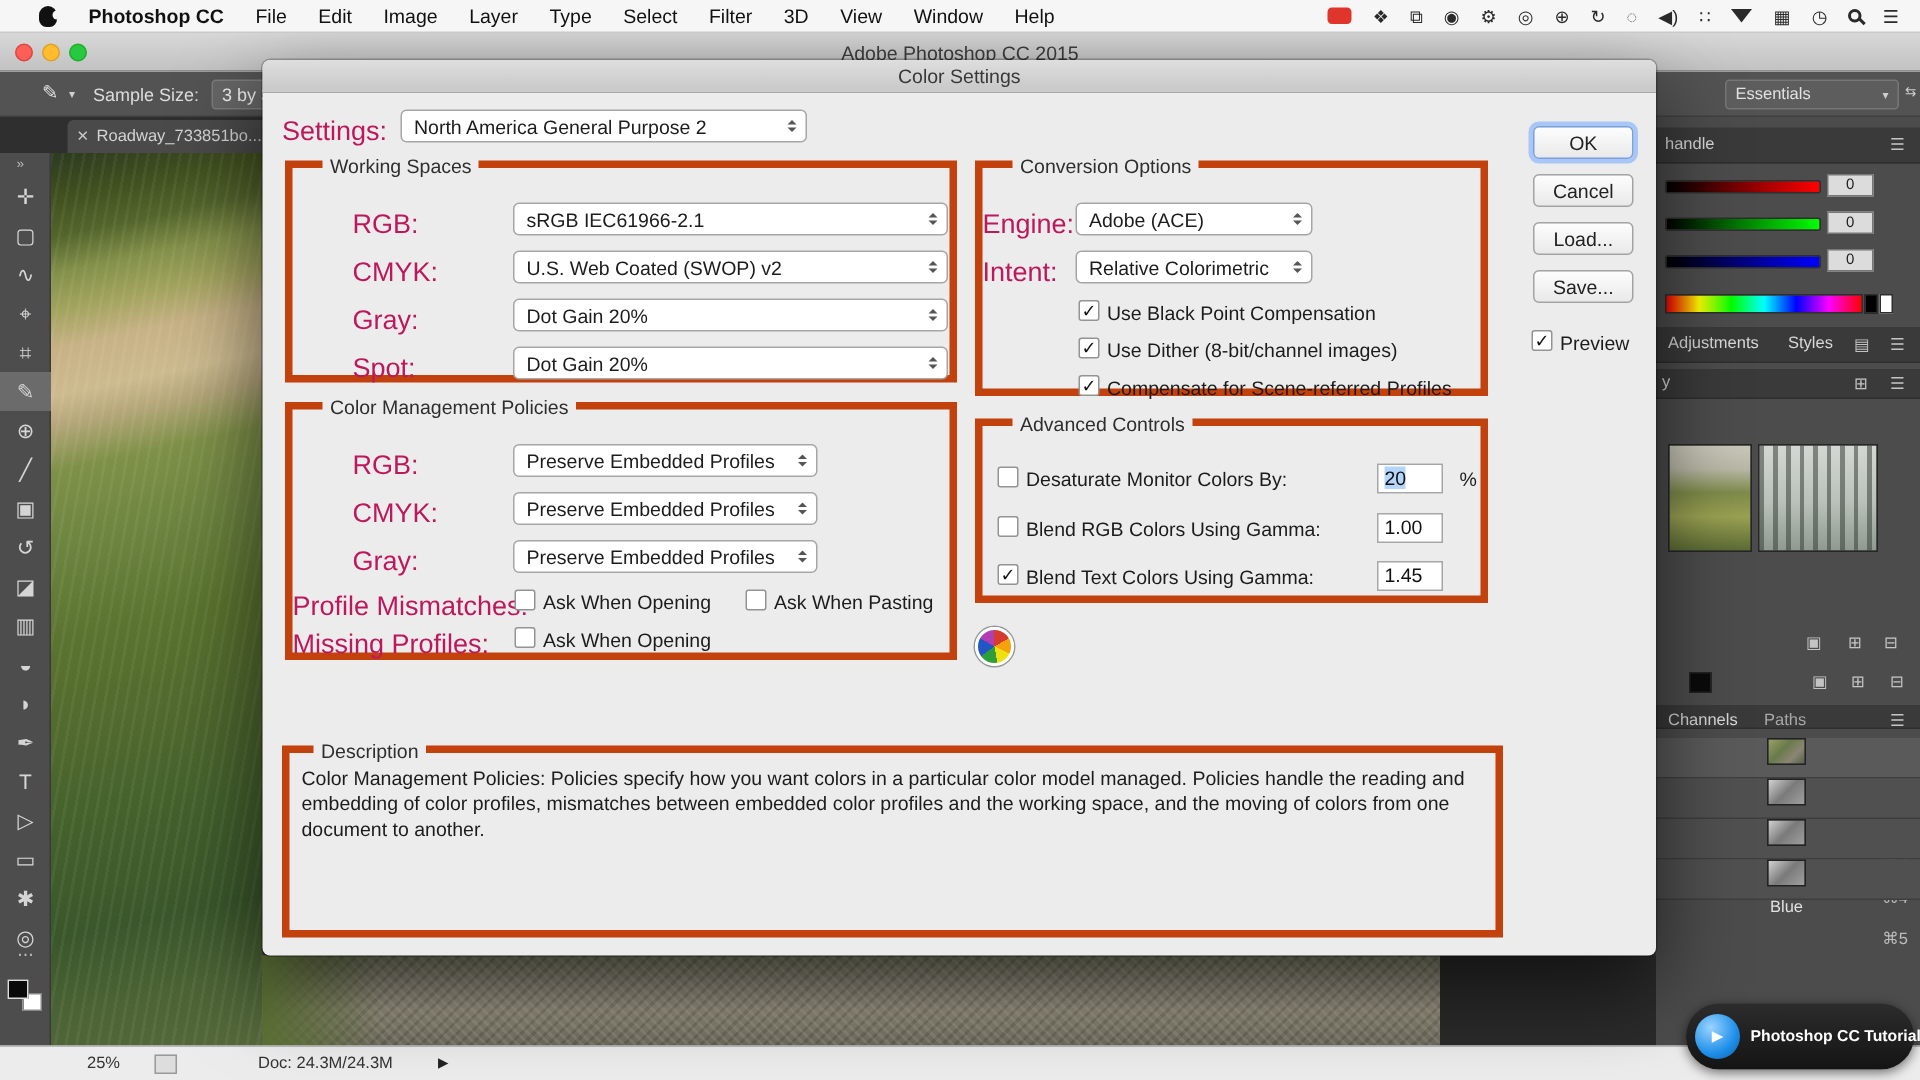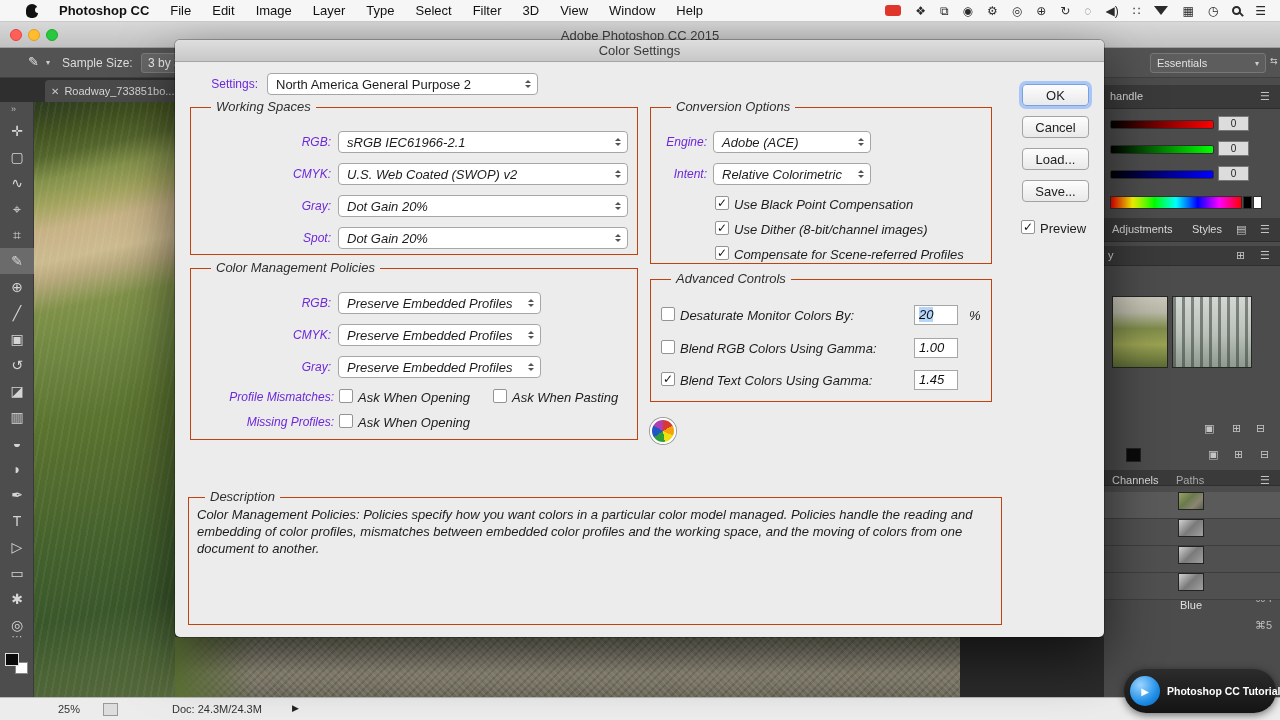--- a/index.html
+++ b/index.html
@@ -108,26 +108,26 @@
   
   .statusbar { position:absolute; left:0; top:697px; width:1280px; height:23px; background:#ececec; border-top:1px solid #b8b8b8; z-index:10; font-size:11px; color:#333; }
   .sb-zoom { position:absolute; left:58px; top:5px; }
   .sb-widget { position:absolute; left:103px; top:5px; width:15px; height:13px; background:#ddd; border:1px solid #999; font-size:7px; color:#555; text-align:center; line-height:11px; }
   .sb-doc { position:absolute; left:172px; top:5px; }
   .sb-arrow { position:absolute; left:292px; top:5px; font-size:9px; color:#222; }
 
   
   .dialog { position:absolute; left:175px; top:40px; width:929px; height:597px; background:#ececec; border-radius:5px; box-shadow:0 22px 55px rgba(0,0,0,.6), 0 0 0 1px rgba(0,0,0,.25); z-index:20; }
   .dlg-title { position:absolute; left:0; top:0; width:100%; height:22px; background:linear-gradient(#dedede,#c8c8c8); border-bottom:1px solid #a5a5a5; border-radius:5px 5px 0 0; text-align:center; font-size:13px; color:#383838; line-height:22px; }
-  .lbl { position:absolute; font-size:12px; color:#6d28d9; text-align:right; white-space:nowrap; }
+  .lbl { position:absolute; font-size:18px; color:#be185d; text-align:left; white-space:nowrap; }
   .lbl-l { position:absolute; font-size:13px; color:#1c1c1c; white-space:nowrap; }
   .dd { position:absolute; background:#fff; border:1px solid #a6a6a6; border-radius:4px; font-size:13px; color:#1c1c1c; height:22px; display:flex; align-items:center; padding:0 20px 0 8px; white-space:nowrap; overflow:hidden; }
   .dd::before { content:""; position:absolute; right:6px; top:3px; border:3.5px solid transparent; border-bottom-color:#555; }
   .dd::after { content:""; position:absolute; right:6px; bottom:3px; border:3.5px solid transparent; border-top-color:#555; }
-  .grp { position:absolute; border:1px solid #c2410c;font-style:italic; }
+  .grp { position:absolute; border:5px solid #c2410c; }
   .grp-t { position:absolute; top:-9px; left:20px; background:#ececec; padding:0 5px; font-size:13px; color:#2e2e2e; white-space:nowrap; }
   .cb { position:absolute; width:14px; height:14px; background:#fff; border:1px solid #949494; border-radius:2px; font-size:12px; line-height:12px; text-align:center; color:#111; }
   .cb.checked::after { content:"✓"; font-weight:700; }
   .field { position:absolute; width:44px; height:20px; background:#fff; border:1px solid #a6a6a6; font-size:13px; color:#111; padding:1px 4px; }
   .field .sel { background:#b5d5fb; }
   .btn { position:absolute; left:847px; width:67px; height:22px; border:1px solid #a3a3a3; border-radius:4px; background:linear-gradient(#fdfdfd,#e9e9e9); font-size:13px; color:#222; display:flex; align-items:center; justify-content:center; }
   .btn.default { box-shadow:0 0 0 3px rgba(115,170,255,.55); border-color:#7aa0e0; }
   .sync-wheel { position:absolute; left:475px; top:378px; width:26px; height:26px; border-radius:50%; border:2px solid #fff; box-shadow:0 0 0 1px #999;
     background:conic-gradient(#d63b2f 0 60deg,#f5a20c 60deg 115deg,#efe012 115deg 170deg,#2e9e3a 170deg 235deg,#2256c4 235deg 300deg,#b13db3 300deg 360deg); }
   .sync-text { position:absolute; left:511px; top:371px; width:300px; font-size:13px; line-height:17px; color:#1c1c1c; }

